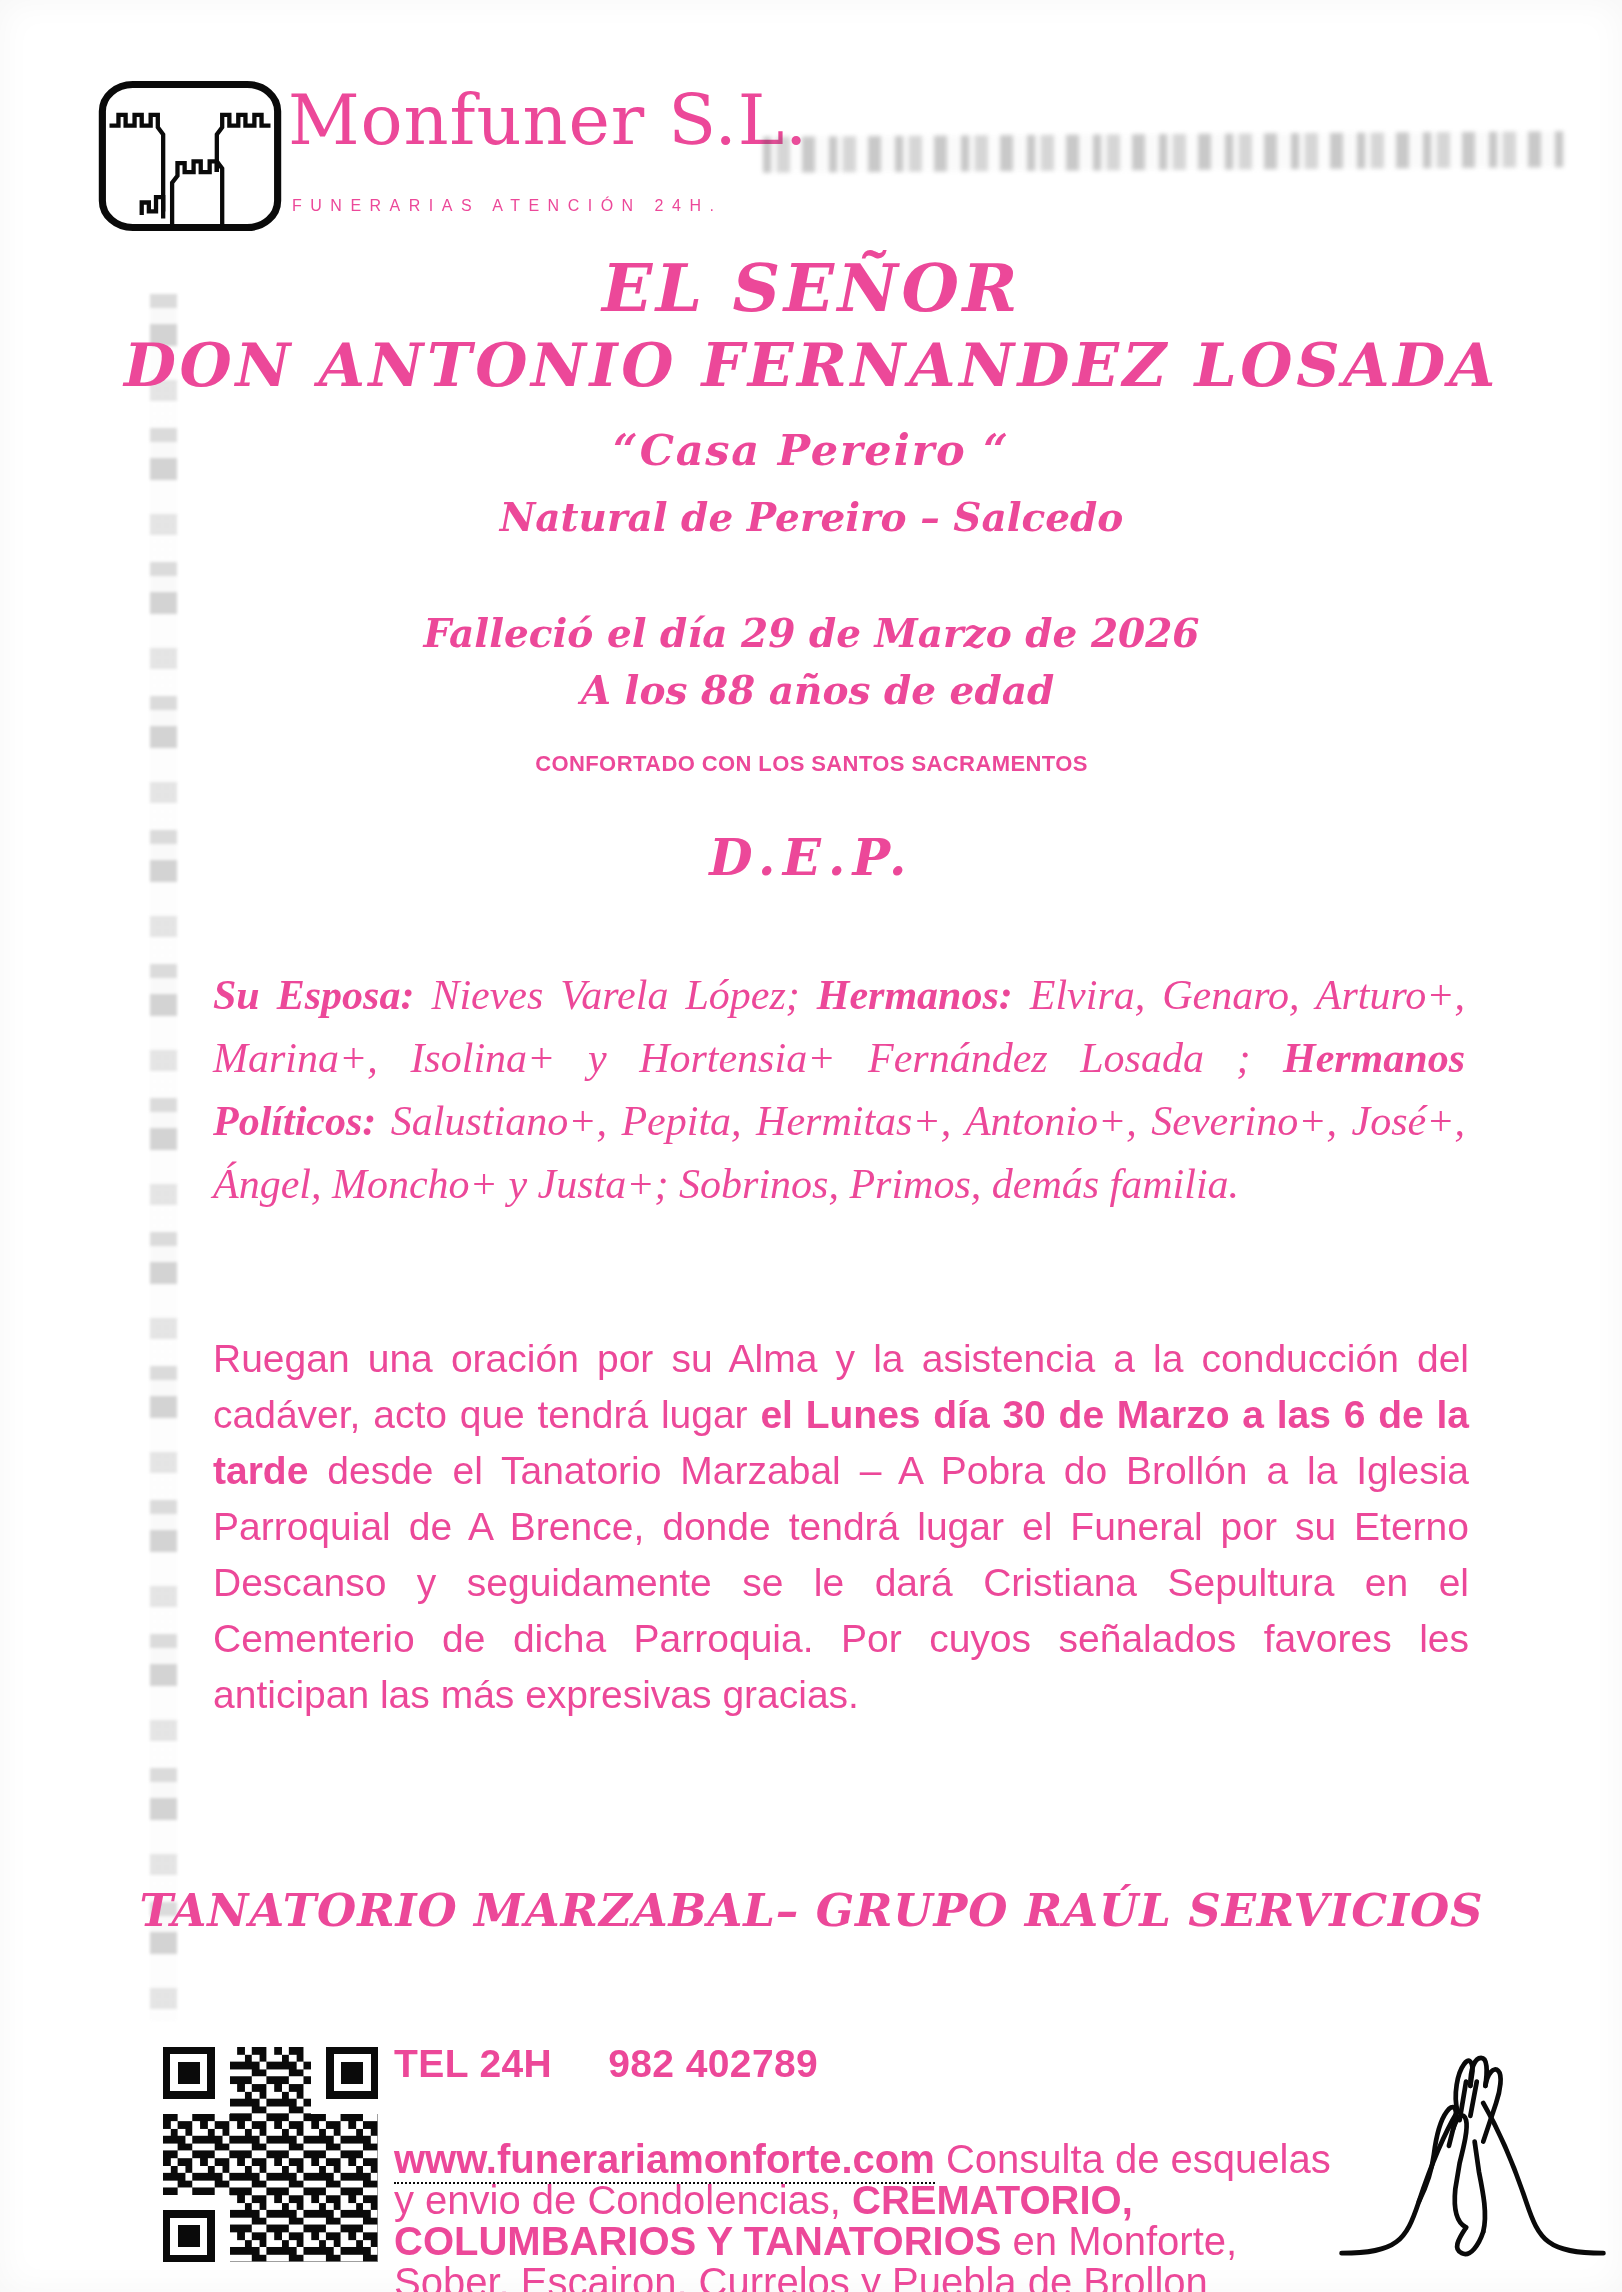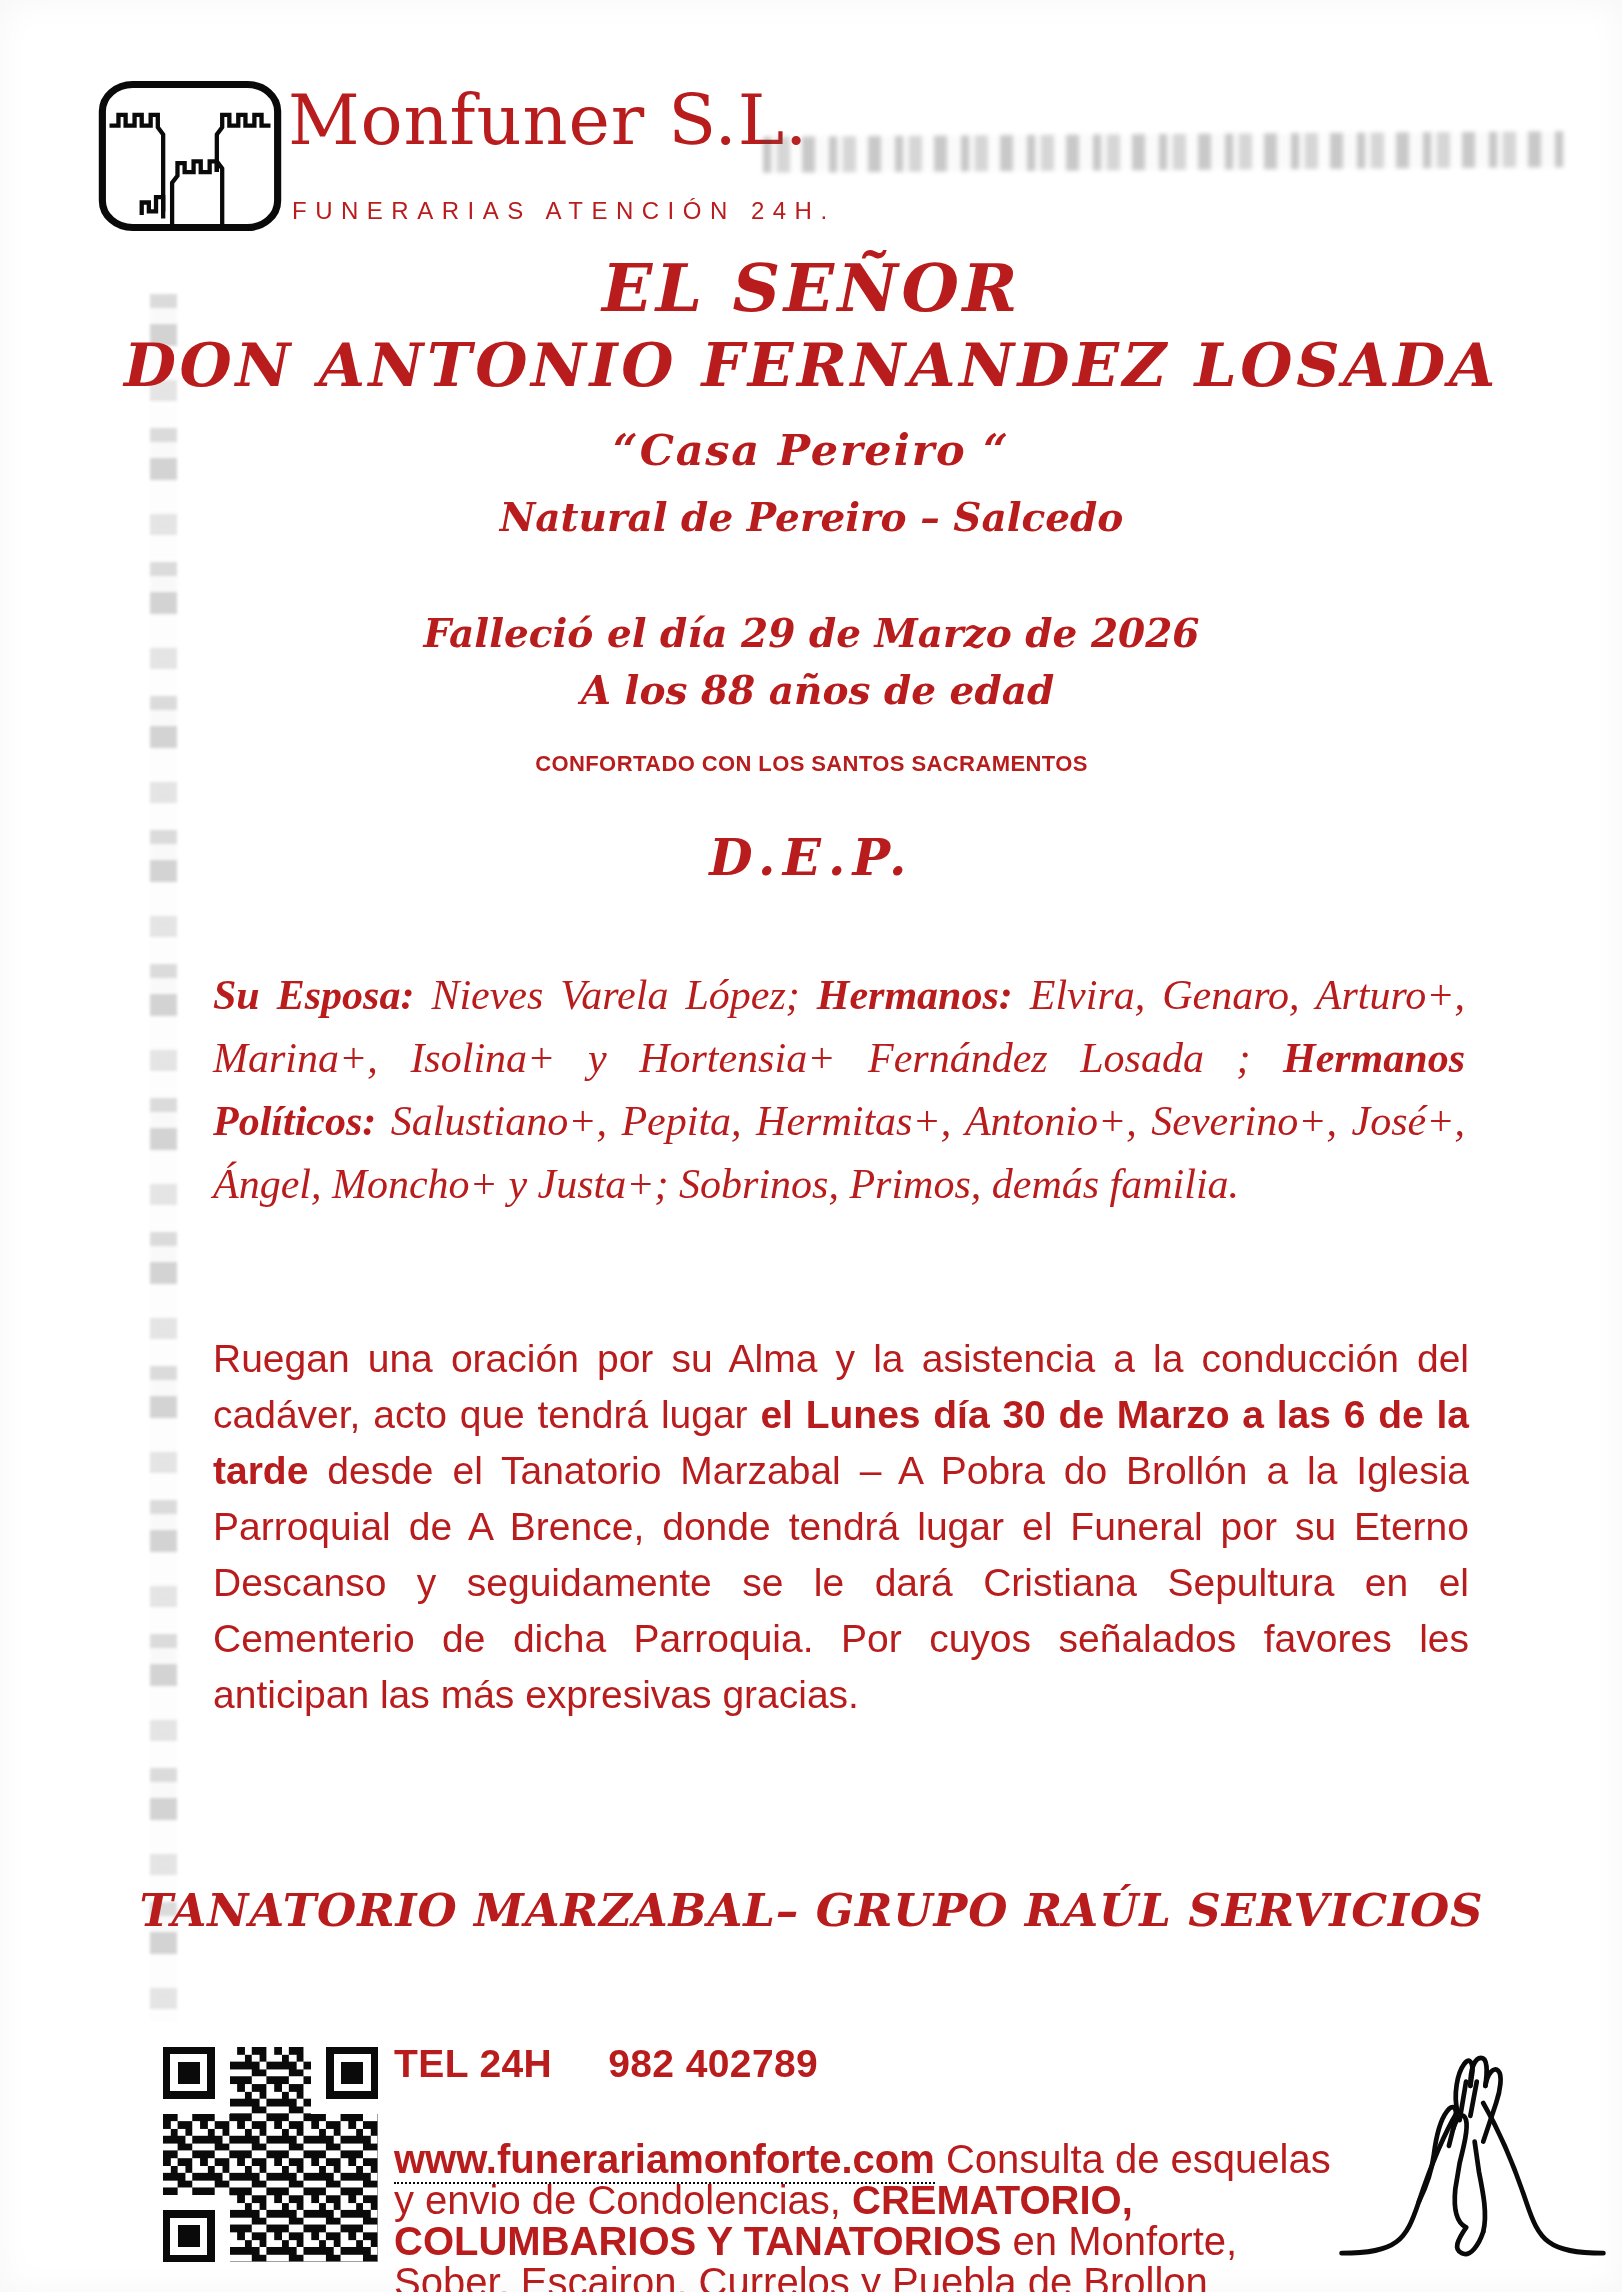--- a/index.html
+++ b/index.html
@@ -1,31 +1,31 @@
 <!DOCTYPE html>
 <html style="font-size:14.3px"><head>
 <meta charset="utf-8">
 <style>
   * { margin:0; padding:0; box-sizing:border-box; }
   html,body { background:#e8e8e8; }
   .page {
     position:relative; width:1623px; height:2293px; background:#ffffff;
-    font-family:"Liberation Sans", sans-serif; color:#b91c1c; overflow:hidden;
+    font-family:"Liberation Sans", sans-serif; color:#ec4899; overflow:hidden;
     box-shadow:inset 0 0 36px rgba(0,0,0,0.04);
   }
   
   .logo-box { position:absolute; left:97px; top:79px; width:186px; height:154px; }
   .company-name {
     position:absolute; left:288px; top:79px;
     font-family:"DejaVu Serif", serif; font-size:70px; font-weight:500;
     letter-spacing:0.9px; white-space:nowrap;
   }
   .tagline {
     position:absolute; left:292px; top:197px;
-    font-family:"Liberation Sans", sans-serif; font-size:24px; font-weight:500;
+    font-family:"Liberation Sans", sans-serif; font-size:16px; font-weight:500;
     letter-spacing:8.5px; white-space:nowrap;
   }
   .smudge-band {
     position:absolute; left:763px; top:134px; width:802px; height:36px;
     background:
       repeating-linear-gradient(90deg,
         rgba(70,70,70,.55) 0 8px, rgba(160,160,160,.15) 8px 14.3px,
         rgba(90,90,90,.45) 14.3px 27px, rgba(200,200,200,.08) 27px 39px,
         rgba(60,60,60,.5) 39px 52px, rgba(180,180,180,.1) 52px 66px);
     filter:blur(2px); opacity:.55; transform:skewY(-0.4deg);

